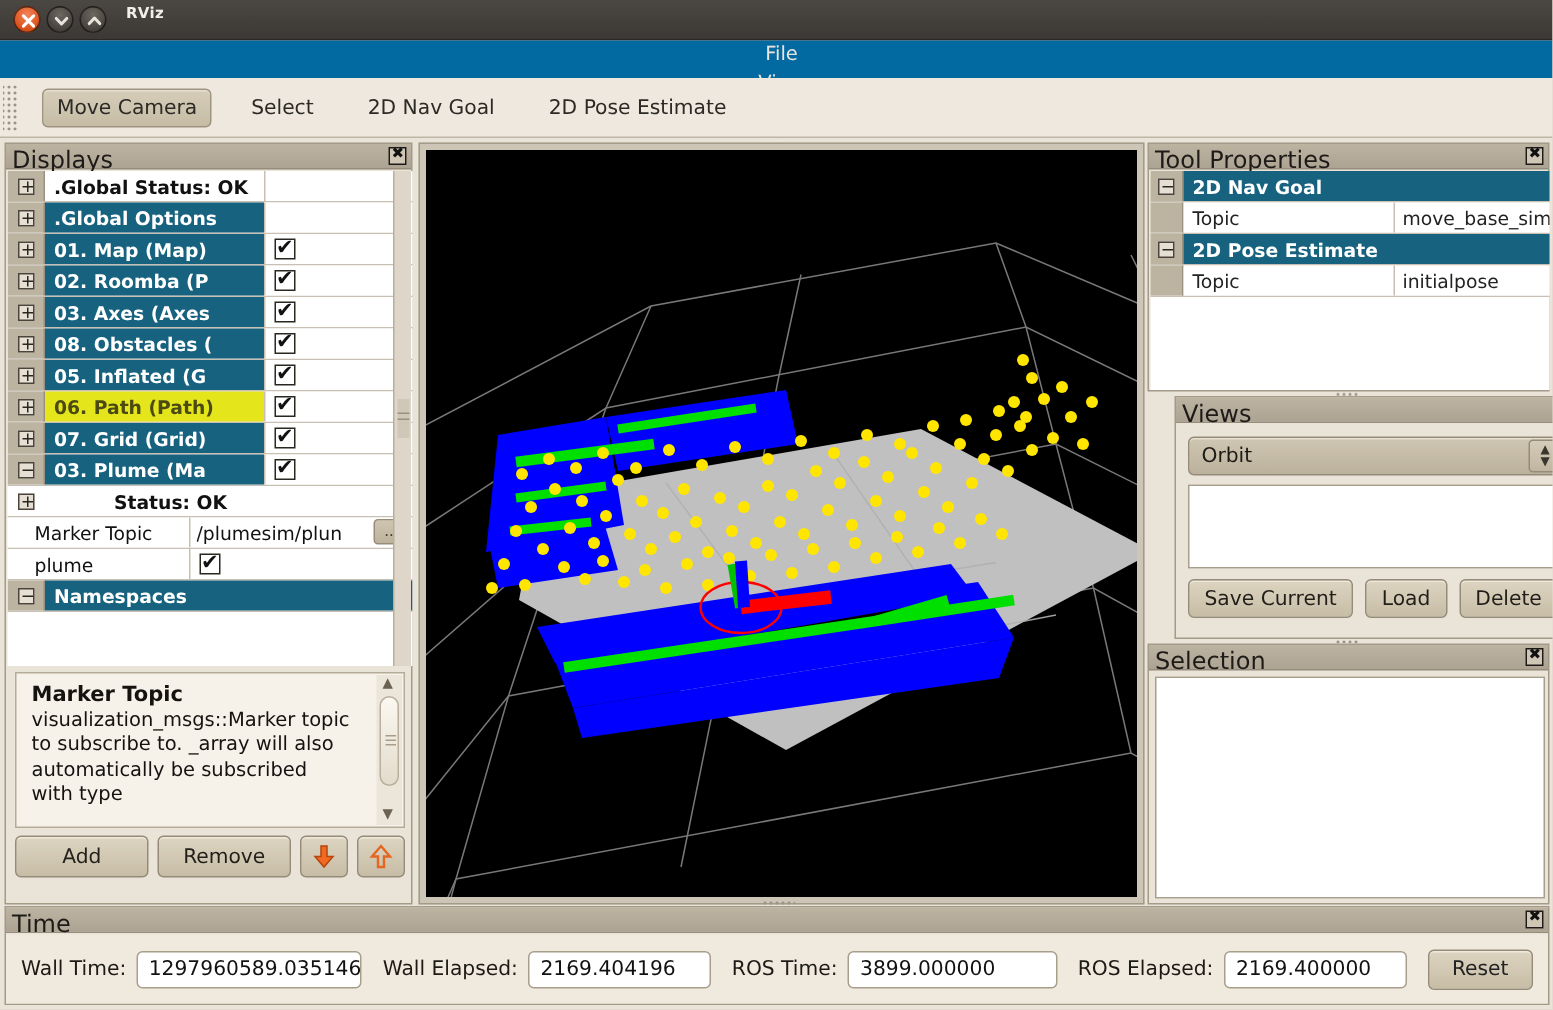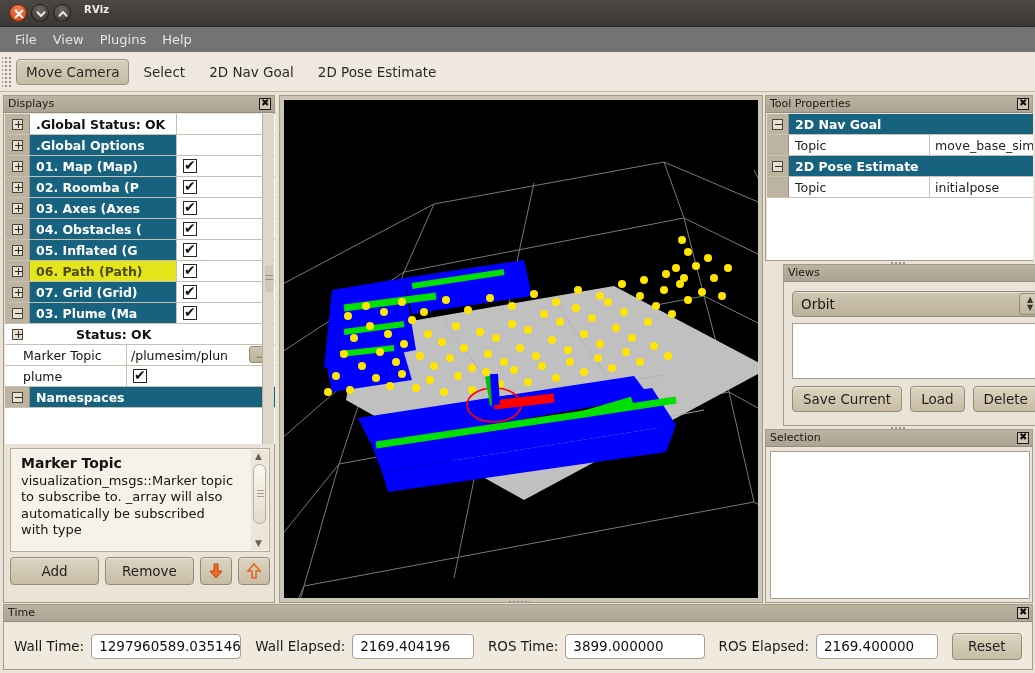--- a/index.html
+++ b/index.html
@@ -24,42 +24,42 @@
           border:1px solid rgba(0,0,0,.55); }
   .wbtn.close { background: radial-gradient(circle at 50% 30%, #f4845a, #d8521b 70%, #a93b10); }
   .wbtn.min   { background: radial-gradient(circle at 50% 30%, #6e6862, #48433e 70%, #332f2b); }
   .wbtn.max   { background: radial-gradient(circle at 50% 30%, #6e6862, #48433e 70%, #332f2b); }
   .wbtn svg { position:absolute; left:0; top:0; }
   .wtitle { position:absolute; left:84px; top:4px; color:#f2efea;
             font-weight:bold; font-size:10px; letter-spacing:.2px; }
 
   
   .menubar { position:absolute; left:0; top:27px; width:1035px; height:25px;
-             background:#737373; display:flex; align-items:center; padding-left:7px; }
+             background:#0369a1; display:flex; align-items:center; padding-left:7px;flex-direction:column; }
   .menubar .mi { color:#e8e4de; font-size:13px; padding:2px 8px; cursor:default; }
 
   
   .toolbar { position:absolute; left:0; top:52px; width:1035px; height:40px;
              background:#eee8de; border-bottom:1px solid #bdb5a6;
              display:flex; align-items:center; }
   .grip { width:10px; height:30px; margin-left:2px; margin-right:4px;
           background-image: radial-gradient(#9a9389 36%, transparent 38%);
           background-size:4px 4px; background-position:2px 3px; }
   .tbtn { font-size:13.5px; padding:4px 9px; margin-right:4px; color:#2d2a26;
-          border:1px solid transparent; border-radius:4px; cursor:default; white-space:nowrap;}
+          border:1px solid transparent; border-radius:4px; cursor:default; white-space:nowrap;margin-left:12px;}
   .tbtn.active { background:linear-gradient(#d6cdb9,#c6bca6);
                  border:1px solid #9d937f; box-shadow: inset 0 1px 0 #e7e0d2; }
 
   
   .panel { position:absolute; background:#e9e3d8;
            border:1px solid #a49a88; }
   .panel > .ptitle { height:17px; background:linear-gradient(#b7ad9b,#ab a095);
            background:linear-gradient(#bdb3a1,#ada393);
            border-bottom:1px solid #968c7b;
-           font-size:11px; color:#1d1a17; padding:1px 4px; position:relative; }
+           font-size:16px; color:#1d1a17; padding:1px 4px; position:relative; }
   .pclose { position:absolute; right:3px; top:2px; width:12px; height:12px;
             border:1px solid #1d1a17; background:#cfc6b6; }
   .pclose:after { content:"✖"; position:absolute; left:1px; top:-2px;
                   font-size:10px; line-height:12px; color:#111; }
 
   
   #displays { left:3px; top:95px; width:272px; height:508px; }
   .tree { position:absolute; left:1px; top:18px; width:270px; height:330px;
           background:#fff; overflow:hidden; }
   .row { display:flex; height:21px; align-items:stretch;
@@ -268,21 +268,21 @@
         <div class="rowlabel">03. Axes (Axes</div>
         <div class="rowvalue">
             <span class="chk"></span>
           </div>
       </div>
 
       <div class="row">
         <div class="rowexp">
             <span class="expbox plus"></span>
           </div>
-        <div class="rowlabel">04. Obstacles (</div>
+        <div class="rowlabel">08. Obstacles (</div>
         <div class="rowvalue">
             <span class="chk"></span>
           </div>
       </div>
 
       <div class="row">
         <div class="rowexp">
             <span class="expbox plus"></span>
           </div>
         <div class="rowlabel">05. Inflated (G</div>

